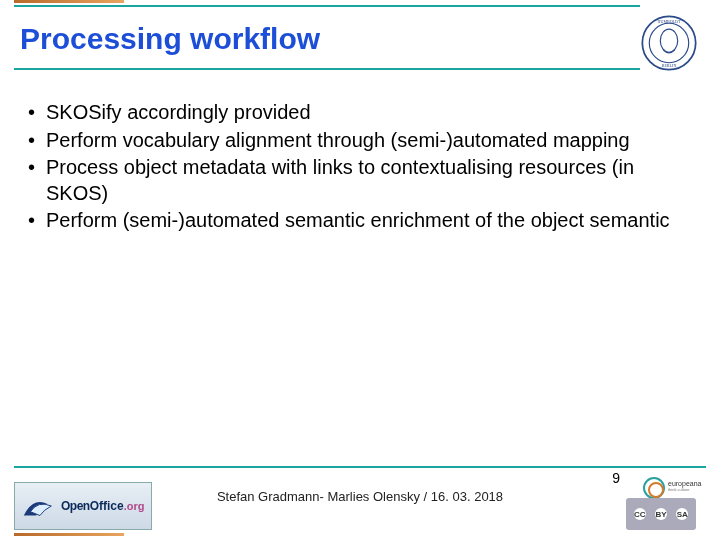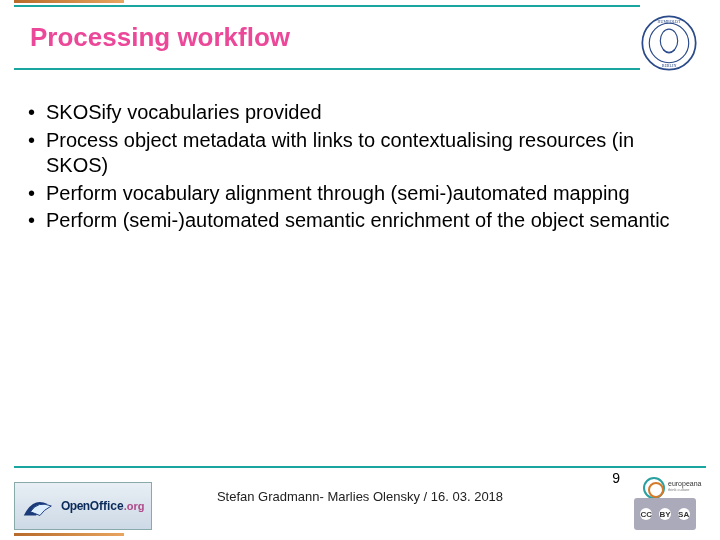--- a/index.html
+++ b/index.html
@@ -2,21 +2,21 @@
 <html><head>
 <meta charset="utf-8">
 <style>
   * { box-sizing: border-box; margin: 0; padding: 0; }
   body { width: 720px; height: 540px; background: #fff; font-family: Arial, Helvetica, sans-serif; position: relative; overflow: hidden; }
 
   .topbar { position: absolute; top: 0; left: 0; right: 0; height: 12px; }
   .topbar .stripe-left { position: absolute; left: 14px; top: 0; width: 110px; height: 3px; background: linear-gradient(to right, #b86a2a, #e8a560); }
   .topbar .line-main  { position: absolute; left: 14px; right: 80px; top: 5px; height: 2px; background: #1aa6a0; }
 
-  .title { position: absolute; left: 30px; top: 22px; font-size: 26px; font-weight: bold; color: #ec4899; }
+  .title { position: absolute; left: 20px; top: 22px; font-size: 30px; font-weight: bold; color: #1d4ed8; }
 
   .title-underline { position: absolute; left: 14px; right: 80px; top: 68px; height: 2px; background: #1aa6a0; }
 
   .hu-seal { position: absolute; right: 22px; top: 14px; width: 58px; height: 58px; }
   .hu-seal svg { width: 100%; height: 100%; }
 
   .content { position: absolute; left: 28px; top: 100px; right: 40px; }
   .content ul { list-style: none; }
   .content li { position: relative; padding-left: 18px; font-size: 20px; line-height: 1.28; color: #000; margin-bottom: 2px; }
   .content li::before { content: "•"; position: absolute; left: 0; top: 0; font-size: 20px; }
@@ -35,21 +35,21 @@
   .footer-text { position: absolute; left: 0; right: 0; bottom: 36px; text-align: center; font-size: 13px; color: #222; }
 
   .page-num { position: absolute; right: 100px; bottom: 54px; font-size: 14px; color: #000; }
 
   .europeana { position: absolute; right: 24px; bottom: 36px; width: 56px; height: 28px; }
   .europeana .circ { width:22px; height:22px; border:2px solid #2aa0a0; border-radius:50%; position:absolute; left:3px; top:1px; }
   .europeana .circ::after{ content:""; position:absolute; width:12px; height:12px; border:2px solid #d47a2a; border-radius:50%; left:3px; top:3px;}
   .europeana .txt { position:absolute; left:28px; top:4px; font-size:7px; color:#333; line-height:1;}
   .europeana .sub { position:absolute; left:28px; top:12px; font-size:4px; color:#777; line-height:1;}
 
-  .cc-badge { position: absolute; right: 24px; bottom: 10px; width: 62px; height: 18px; background:#aab; border-radius:3px; display:flex; align-items:center; justify-content:space-around; padding:16px 3px;}
+  .cc-badge { position: absolute; right: 24px; bottom: 10px; width: 70px; height: 18px; background:#aab; border-radius:3px; display:flex; align-items:center; justify-content:space-around; padding:16px 3px;}
   .cc-badge .c{ width:12px; height:12px; border-radius:50%; background:#fff; color:#333; font-size:8px; font-weight:bold; display:flex; align-items:center; justify-content:center;}
 </style>
 </head>
 <body>
 
 <div class="topbar">
   <div class="stripe-left"></div>
   <div class="line-main"></div>
 </div>
 
@@ -62,23 +62,23 @@
     <circle cx="50" cy="50" r="34" fill="none" stroke="#2a4a8a" stroke-width="2"></circle>
     <ellipse cx="50" cy="46" rx="15" ry="20" fill="none" stroke="#2a4a8a" stroke-width="2"></ellipse>
     <path d="M40 62 Q50 72 60 62" fill="none" stroke="#2a4a8a" stroke-width="2"></path>
     <text x="50" y="16" text-anchor="middle" font-size="7" fill="#2a4a8a" font-family="serif">HUMBOLDT</text>
     <text x="50" y="92" text-anchor="middle" font-size="7" fill="#2a4a8a" font-family="serif">BERLIN</text>
   </svg>
 </div>
 
 <div class="content">
   <ul>
-    <li>SKOSify vocabularies provided</li>
+    <li>SKOSify accordingly provided</li>
+    <li>Perform vocabulary alignment through (semi-)automated mapping</li>
     <li>Process object metadata with links to contextualising resources (in SKOS)</li>
-    <li>Perform vocabulary alignment through (semi-)automated mapping</li>
     <li>Perform (semi-)automated semantic enrichment of the object semantic</li>
   </ul>
 </div>
 
 <div class="footer-rule"></div>
 
 <div class="page-num">9</div>
 
 <div class="europeana">
   <div class="circ"></div>

